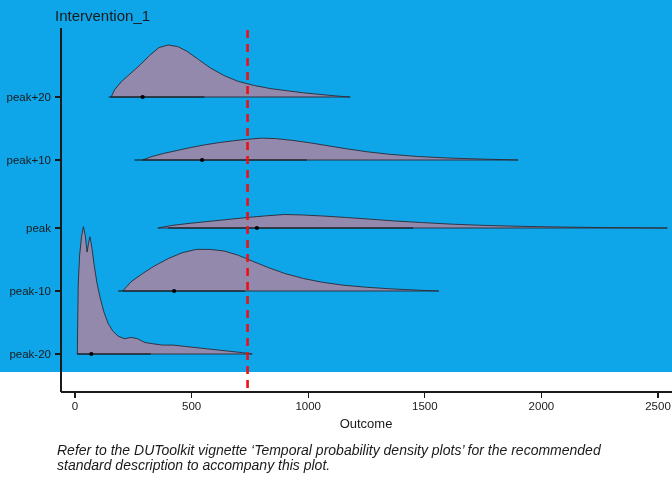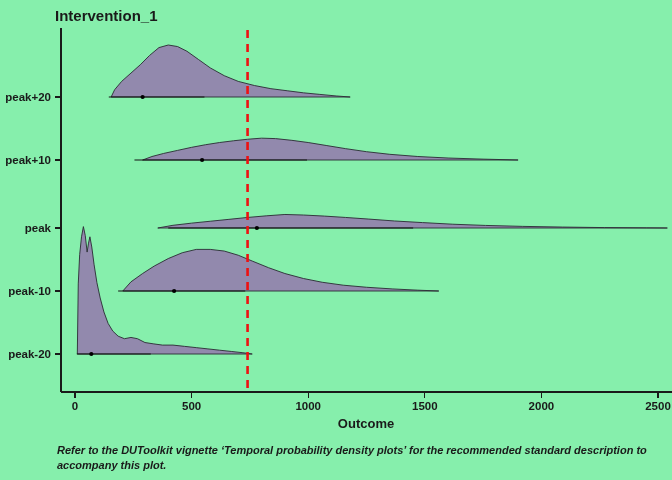--- a/index.html
+++ b/index.html
@@ -10,23 +10,22 @@
   body {
     width: 672px;
     height: 480px;
     overflow: hidden;
     font-family: "Liberation Sans", sans-serif;
     color: #000000;
   }
   #plot-root {
     position: relative;
     width: 672px;
-    height: 480px;
-    background: #86efac;
-    font-weight: bold;
+    height: 372px;
+    background: #0ea5e9;
   }
   svg#ridge-svg {
     position: absolute;
     left: 0;
     top: 0;
     display: block;
   }
   .chart-title {
     font-family: "Liberation Sans", sans-serif;
     font-size: 15px;
@@ -70,21 +69,21 @@
     stroke-width: 2.6;
     fill: none;
   }
   .caption {
     position: absolute;
     left: 57px;
     top: 443px;
     width: 600px;
     font-family: "Liberation Sans", sans-serif;
     font-style: italic;
-    font-size: 11px;
+    font-size: 14px;
     line-height: 15px;
     color: #1a1a1a;
   }
 </style>
 </head>
 <body>
 
 <div id="plot-root">
 
   <svg id="ridge-svg" width="672" height="480" viewBox="0 0 672 480">

